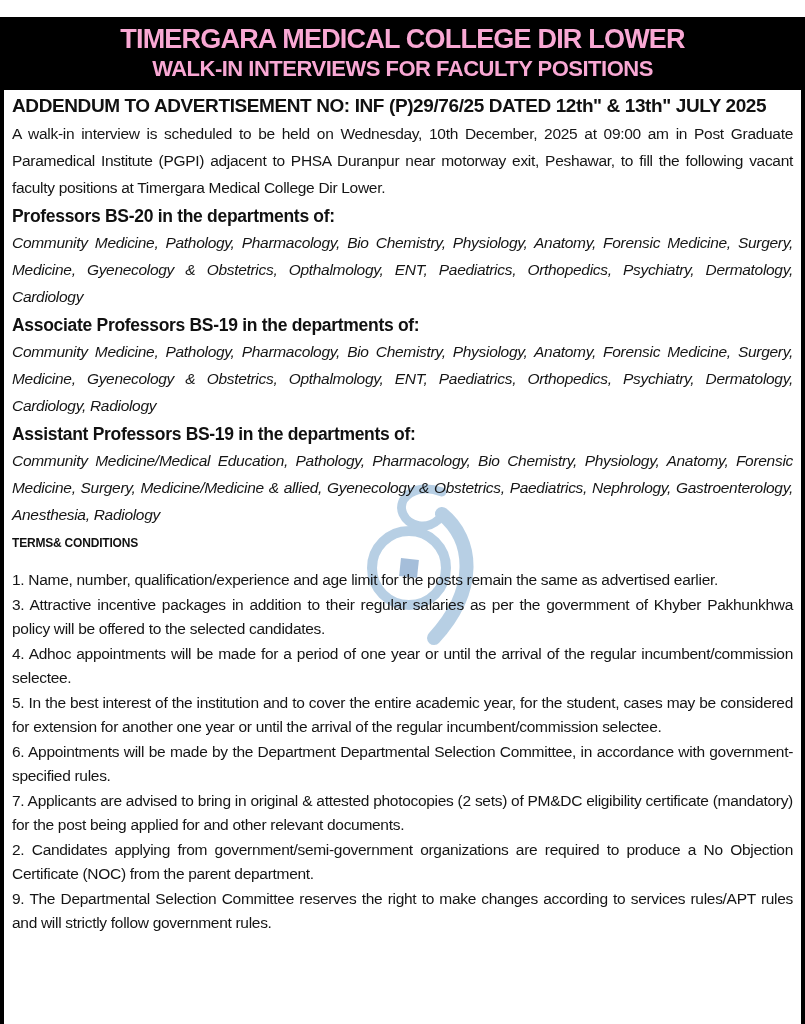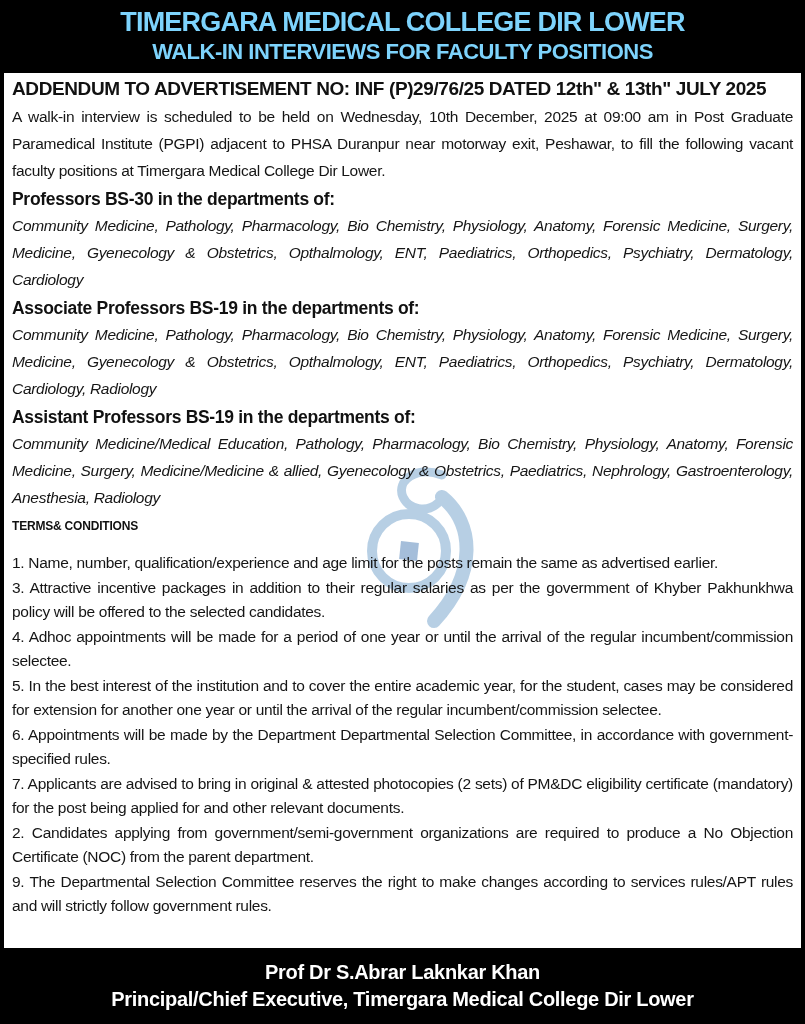--- a/index.html
+++ b/index.html
@@ -15,24 +15,25 @@
     background: #ffffff;
     font-family: "Liberation Sans", sans-serif;
     color: #111;
     display: flex;
     flex-direction: column;
     overflow: hidden;
     box-sizing: border-box;
   }
   .banner {
     background: #000;
-    color: #7dd3fc;
+    color: #f9a8d4;
     text-align: center;
     padding: 8px 0 7px;
     flex: 0 0 auto;
+    margin-top: 17px;
   }
   .banner-line1 {
     font-size: 27px;
     font-weight: bold;
     letter-spacing: -0.8px;
     line-height: 1.05;
   }
   .banner-line2 {
     font-size: 22px;
     font-weight: bold;
@@ -139,21 +140,21 @@
         <circle cx="57" cy="86" r="37" fill="none" stroke="#7ea9cf" stroke-width="10"></circle>
         <rect x="48" y="77" width="18" height="18" fill="#5d8abc" transform="rotate(6 57 86)"></rect>
         <path d="M 90 32 C 122 58 126 108 82 156" fill="none" stroke="#7ea9cf" stroke-width="14" stroke-linecap="round"></path>
       </svg>
     </div>
 
     <div class="addendum">ADDENDUM TO ADVERTISEMENT NO: INF (P)29/76/25 DATED 12th" &amp; 13th" JULY 2025</div>
 
     <p class="body-text intro">A walk-in interview is scheduled to be held on Wednesday, 10th December, 2025 at 09:00 am in Post Graduate Paramedical Institute (PGPI) adjacent to PHSA Duranpur near motorway exit, Peshawar, to fill the following vacant faculty positions at Timergara Medical College Dir Lower.</p>
 
-    <div class="dept-heading">Professors BS-30 in the departments of:</div>
+    <div class="dept-heading">Professors BS-20 in the departments of:</div>
     <p class="body-text depts">Community Medicine, Pathology, Pharmacology, Bio Chemistry, Physiology, Anatomy, Forensic Medicine, Surgery, Medicine, Gyenecology &amp; Obstetrics, Opthalmology, ENT, Paediatrics, Orthopedics, Psychiatry, Dermatology, Cardiology</p>
 
     <div class="dept-heading">Associate Professors BS-19 in the departments of:</div>
     <p class="body-text depts">Community Medicine, Pathology, Pharmacology, Bio Chemistry, Physiology, Anatomy, Forensic Medicine, Surgery, Medicine, Gyenecology &amp; Obstetrics, Opthalmology, ENT, Paediatrics, Orthopedics, Psychiatry, Dermatology, Cardiology, Radiology</p>
 
     <div class="dept-heading">Assistant Professors BS-19 in the departments of:</div>
     <p class="body-text depts">Community Medicine/Medical Education, Pathology, Pharmacology, Bio Chemistry, Physiology, Anatomy, Forensic Medicine, Surgery, Medicine/Medicine &amp; allied, Gyenecology &amp; Obstetrics, Paediatrics, Nephrology, Gastroenterology, Anesthesia, Radiology</p>
 
     <div class="terms-heading">TERMS&amp; CONDITIONS</div>
 
@@ -161,18 +162,14 @@
     <p class="term">3. Attractive incentive packages in addition to their regular salaries as per the govermment of Khyber Pakhunkhwa policy will be offered to the selected candidates.</p>
     <p class="term">4. Adhoc appointments will be made for a period of one year or until the arrival of the regular incumbent/commission selectee.</p>
     <p class="term">5. In the best interest of the institution and to cover the entire academic year, for the student, cases may be considered for extension for another one year or until the arrival of the regular incumbent/commission selectee.</p>
     <p class="term">6. Appointments will be made by the Department Departmental Selection Committee, in accordance with government-specified rules.</p>
     <p class="term">7. Applicants are advised to bring in original &amp; attested photocopies (2 sets) of PM&amp;DC eligibility certificate (mandatory) for the post being applied for and other relevant documents.</p>
     <p class="term">2. Candidates applying from government/semi-government organizations are required to produce a No Objection Certificate (NOC) from the parent department.</p>
     <p class="term">9. The Departmental Selection Committee reserves the right to make changes according to services rules/APT rules and will strictly follow government rules.</p>
 
   </div>
 
-  <footer class="footer">
-    <div class="footer-name">Prof Dr S.Abrar Laknkar Khan</div>
-    <div class="footer-title">Principal/Chief Executive, Timergara Medical College Dir Lower</div>
-  </footer>
 
 </div>
 
 </body></html>

